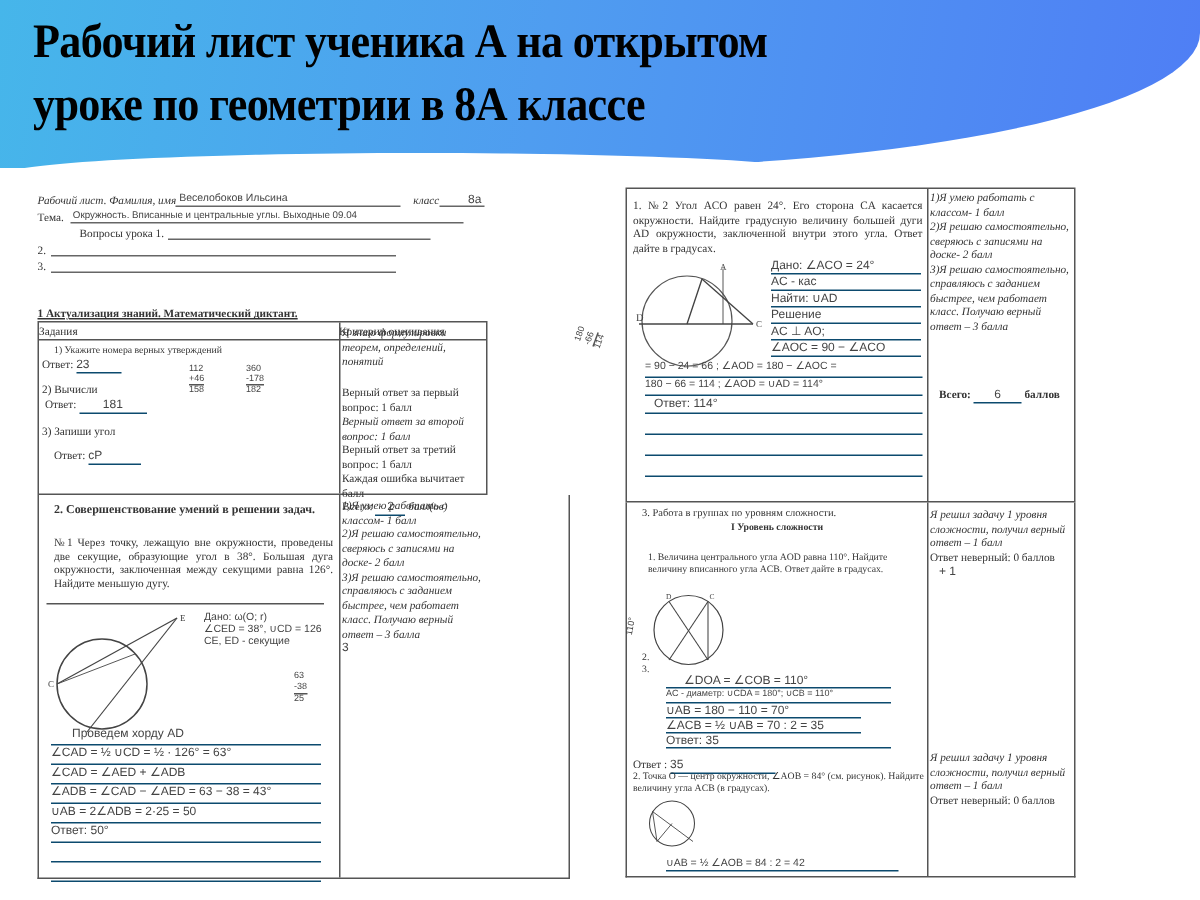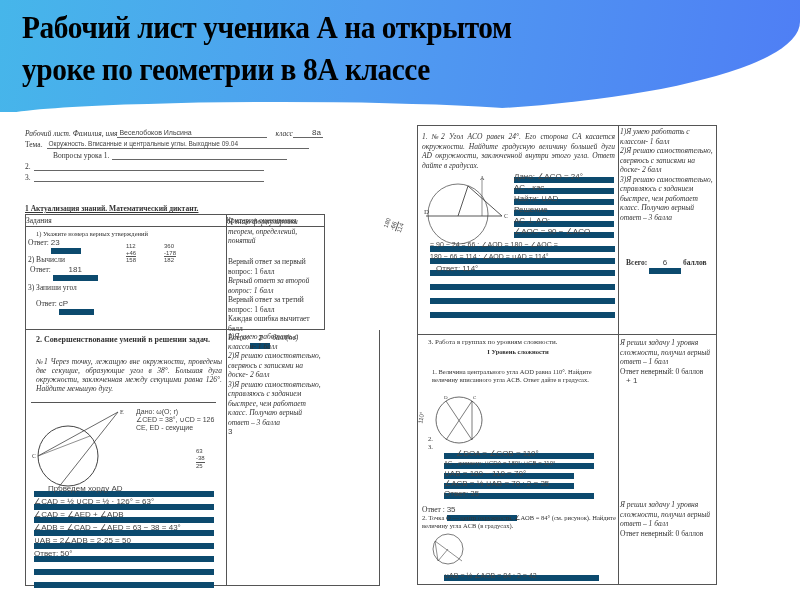--- a/index.html
+++ b/index.html
@@ -16,34 +16,34 @@
     background: #fff; border-radius: 60% 60% 0 0 / 100% 100% 0 0;
   }
   .banner-title {
     position: absolute; left: 22px; top: 6px; width: 600px;
     font-family: "Liberation Serif", serif; font-weight: bold; font-size: 32px;
     line-height: 42px; color: #000; letter-spacing: -0.5px; transform: scaleX(0.92); transform-origin: left top;
   }
 
   .sheet { position: absolute; font-size: 7.5px; line-height: 9.5px; color: #333; }
   .hand { font-family: "Liberation Sans", sans-serif; color: #444; font-size: 8px; }
-  .line { border-bottom: 6px solid #0c4a6e; }
+  .line { border-bottom: 1px solid #0c4a6e; }
 
   
   .left { left: 25px; top: 128px; width: 300px; height: 460px; }
   .hdr-row { display: flex; white-space: nowrap; height: 10px; align-items: flex-end; }
   .hdr-row .lbl { font-style: italic; }
   .hdr-row .fill { border-bottom: 1px solid #666; padding: 0 2px; }
   .sec1-title { position: absolute; left: 0; top: 76px; font-weight: bold; font-size: 7.5px; text-decoration: underline; }
   .tbl { position: absolute; border: 1px solid #555; }
   .tbl .col { position: absolute; top: 0; bottom: 0; border-left: 1px solid #555; }
   .cell-h { position: absolute; font-weight: normal; text-align: left; }
   .crit { font-style: italic; }
   .boldt { font-weight: bold; }
-  .just { text-align: justify; font-style: italic; }
+  .just { text-align: justify; }
 
   
   .right { left: 417px; top: 125px; width: 375px; height: 462px; }
   .diagram { position: absolute; }
 </style>
 </head>
 <body>
 
 <div class="banner">
   <div class="banner-title">

